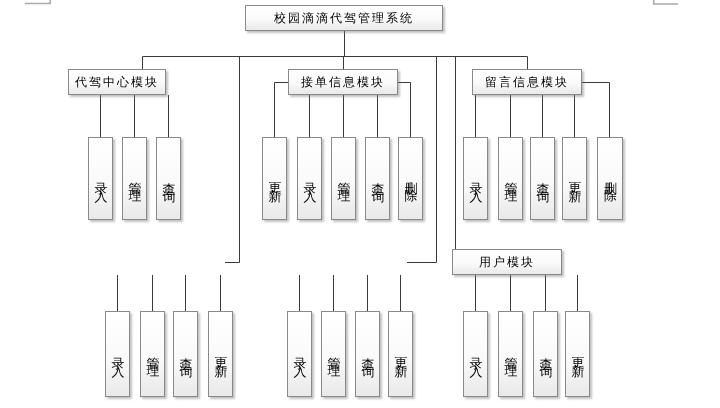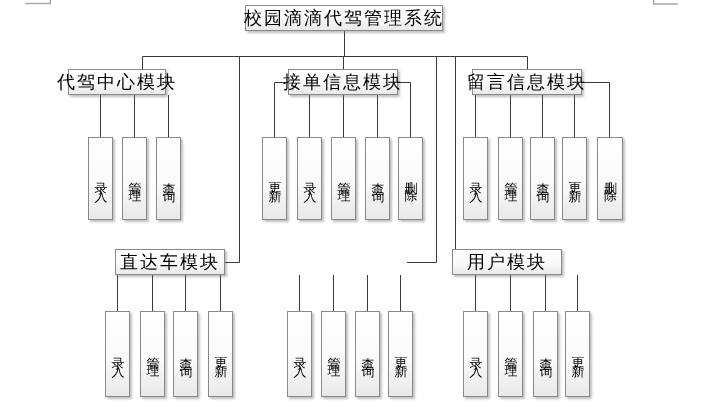--- a/index.html
+++ b/index.html
@@ -26,21 +26,21 @@
     box-sizing: border-box;
     border: 1px solid #898989;
     background: linear-gradient(180deg, #ffffff 0%, #fafafa 55%, #e9e9e9 100%);
     box-shadow: 2px 2px 2px rgba(120,120,120,0.45);
     display: flex;
     align-items: center;
     justify-content: center;
     color: #000000;
   }
   .module-box {
-    font-size: 18px;
+    font-size: 12px;
     letter-spacing: 2px;
     white-space: nowrap;
   }
   .leaf-box {
     font-size: 13px;
     writing-mode: vertical-rl;
     text-orientation: upright;
     letter-spacing: 7px;
   }
   .watermark {
@@ -122,21 +122,20 @@
   <div class="box leaf-box" style="left:331px;top:137px;width:25px;height:83px">管理</div>
   <div class="box leaf-box" style="left:365px;top:137px;width:25px;height:83px">查询</div>
   <div class="box leaf-box" style="left:398px;top:137px;width:25px;height:83px">删除</div>
 
   <div class="box leaf-box" style="left:463px;top:137px;width:25px;height:83px">录入</div>
   <div class="box leaf-box" style="left:498px;top:137px;width:25px;height:83px">管理</div>
   <div class="box leaf-box" style="left:530px;top:137px;width:25px;height:83px">查询</div>
   <div class="box leaf-box" style="left:562px;top:137px;width:25px;height:83px">更新</div>
   <div class="box leaf-box" style="left:597px;top:137px;width:26px;height:83px">删除</div>
 
-  <div class="box module-box" style="left:115px;top:249px;width:110px;height:26px">直达车模块</div>
   <div class="box module-box" style="left:452px;top:249px;width:110px;height:26px">用户模块</div>
 
   <div class="box leaf-box" style="left:105px;top:311px;width:25px;height:86px">录入</div>
   <div class="box leaf-box" style="left:140px;top:311px;width:25px;height:86px">管理</div>
   <div class="box leaf-box" style="left:173px;top:311px;width:25px;height:86px">查询</div>
   <div class="box leaf-box" style="left:208px;top:311px;width:25px;height:86px">更新</div>
 
   <div class="box leaf-box" style="left:287px;top:311px;width:25px;height:86px">录入</div>
   <div class="box leaf-box" style="left:321px;top:311px;width:25px;height:86px">管理</div>
   <div class="box leaf-box" style="left:355px;top:311px;width:25px;height:86px">查询</div>

